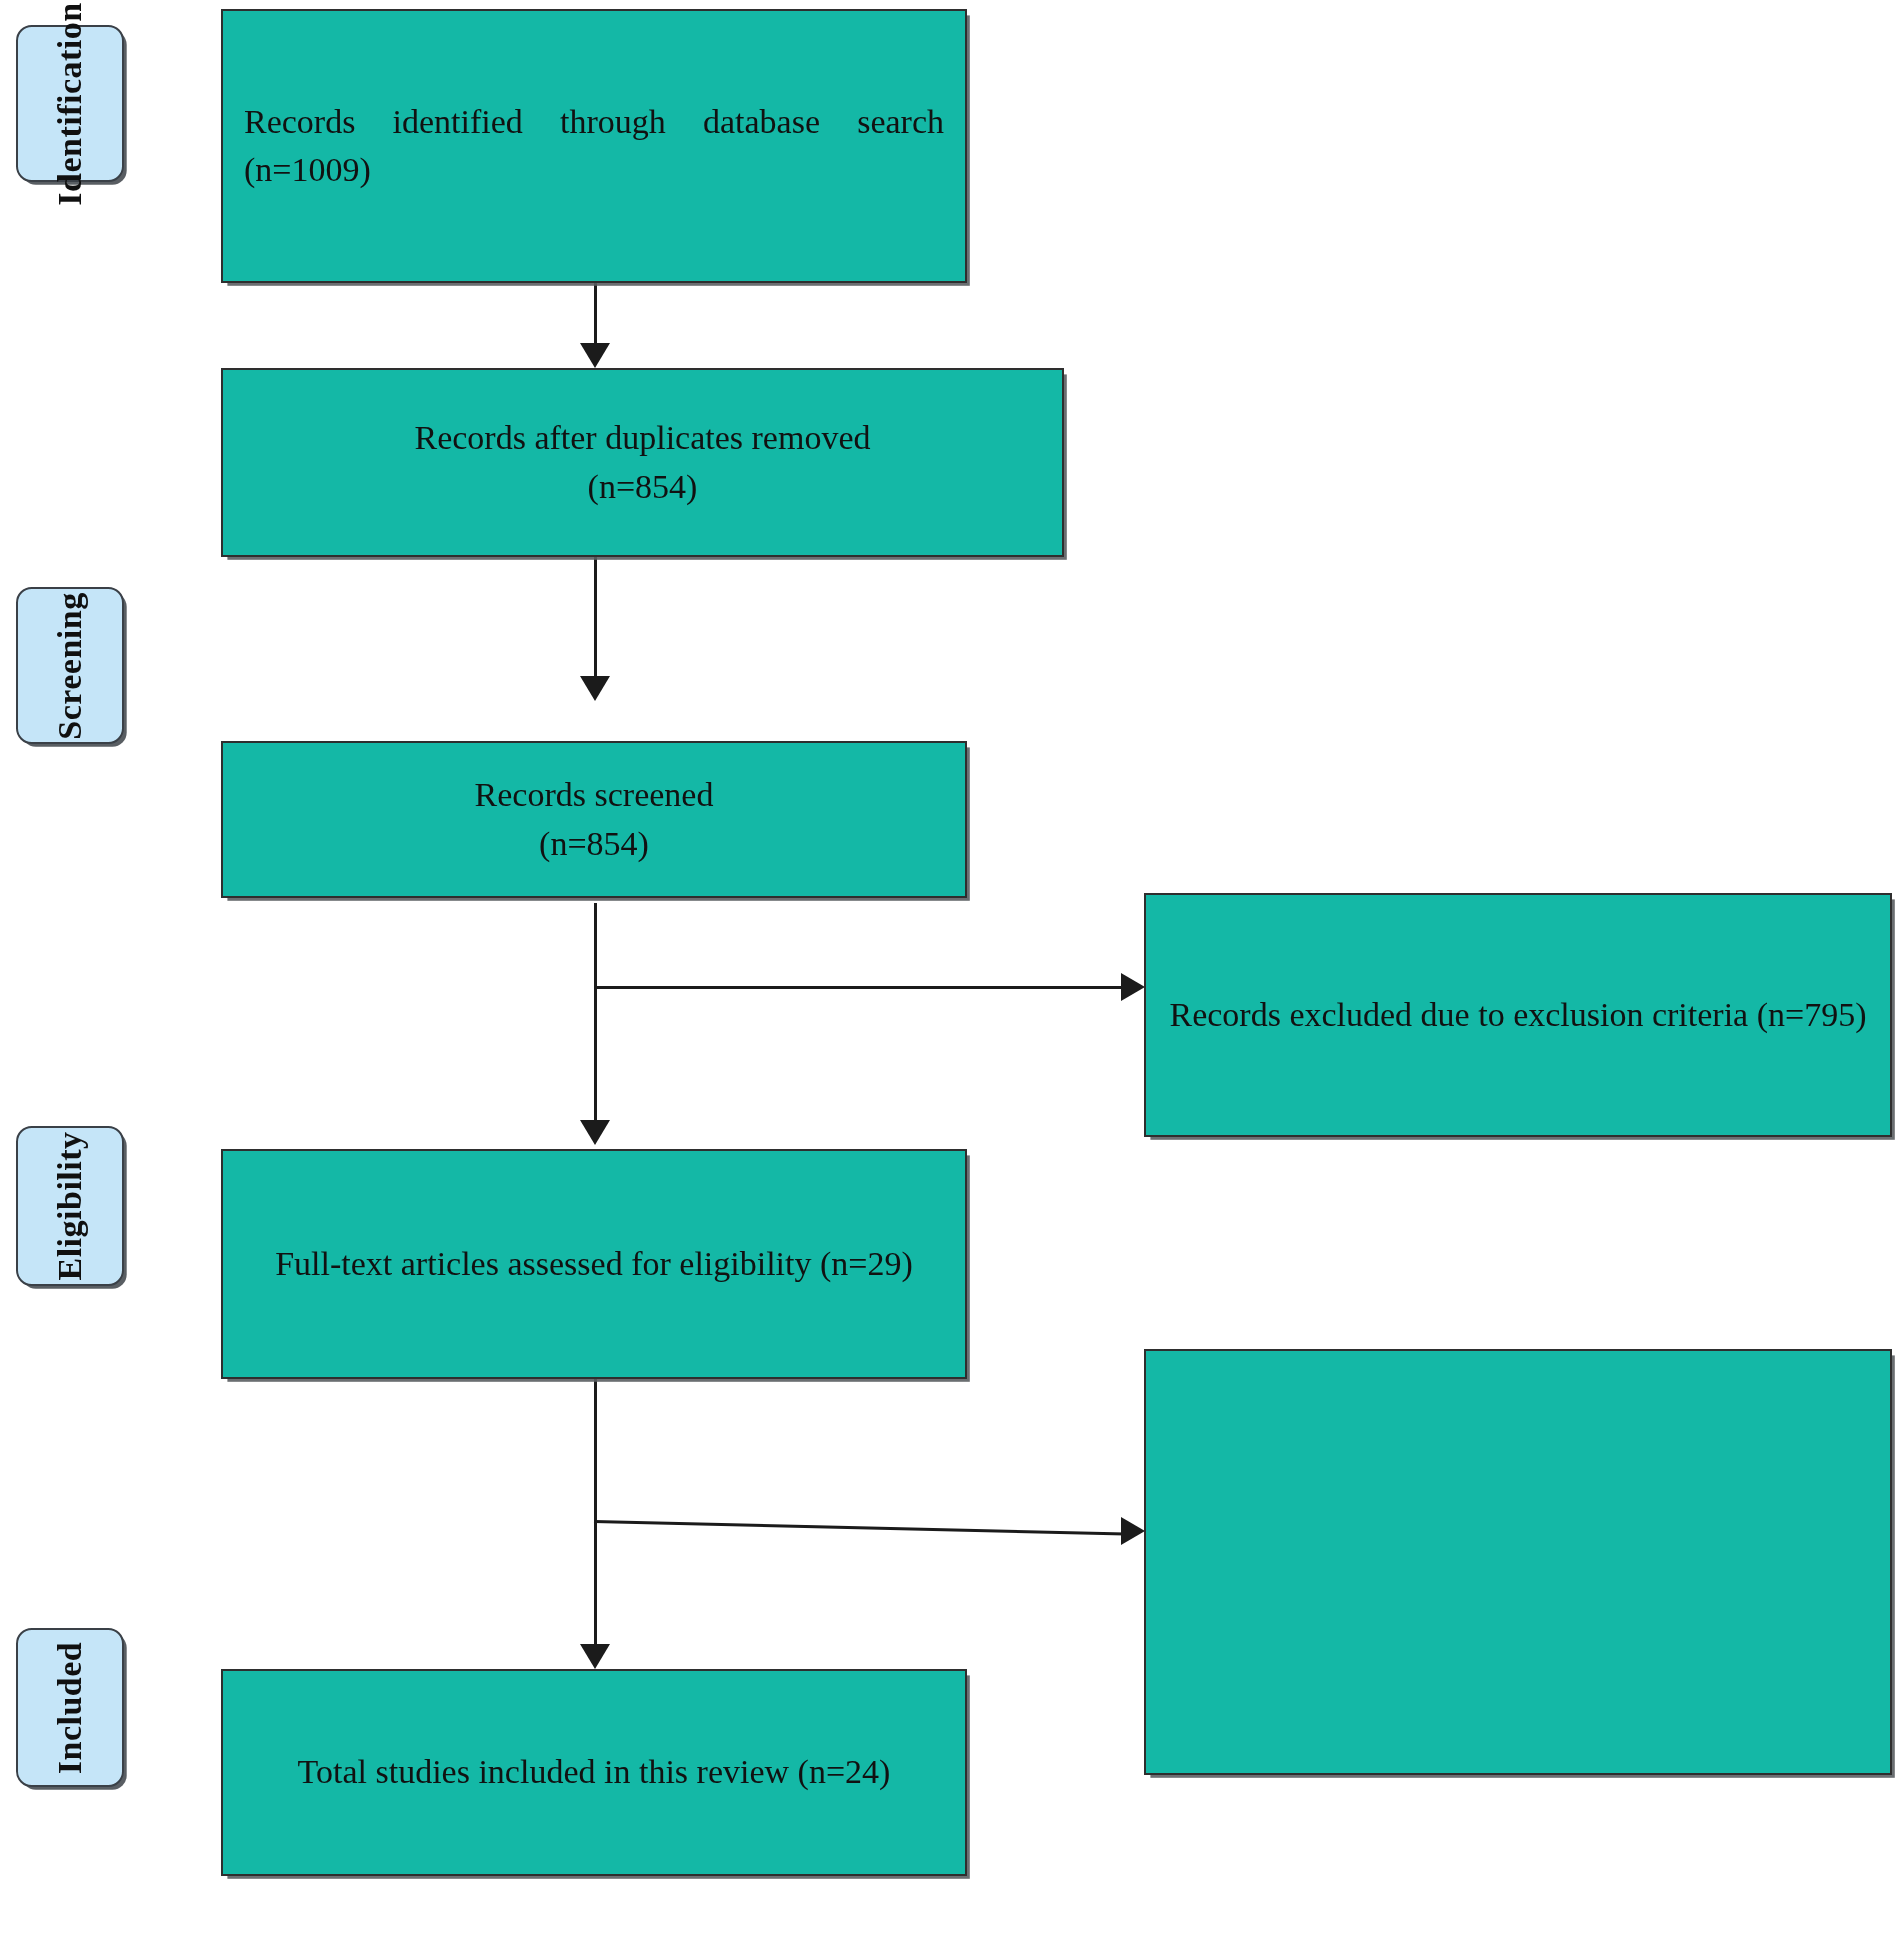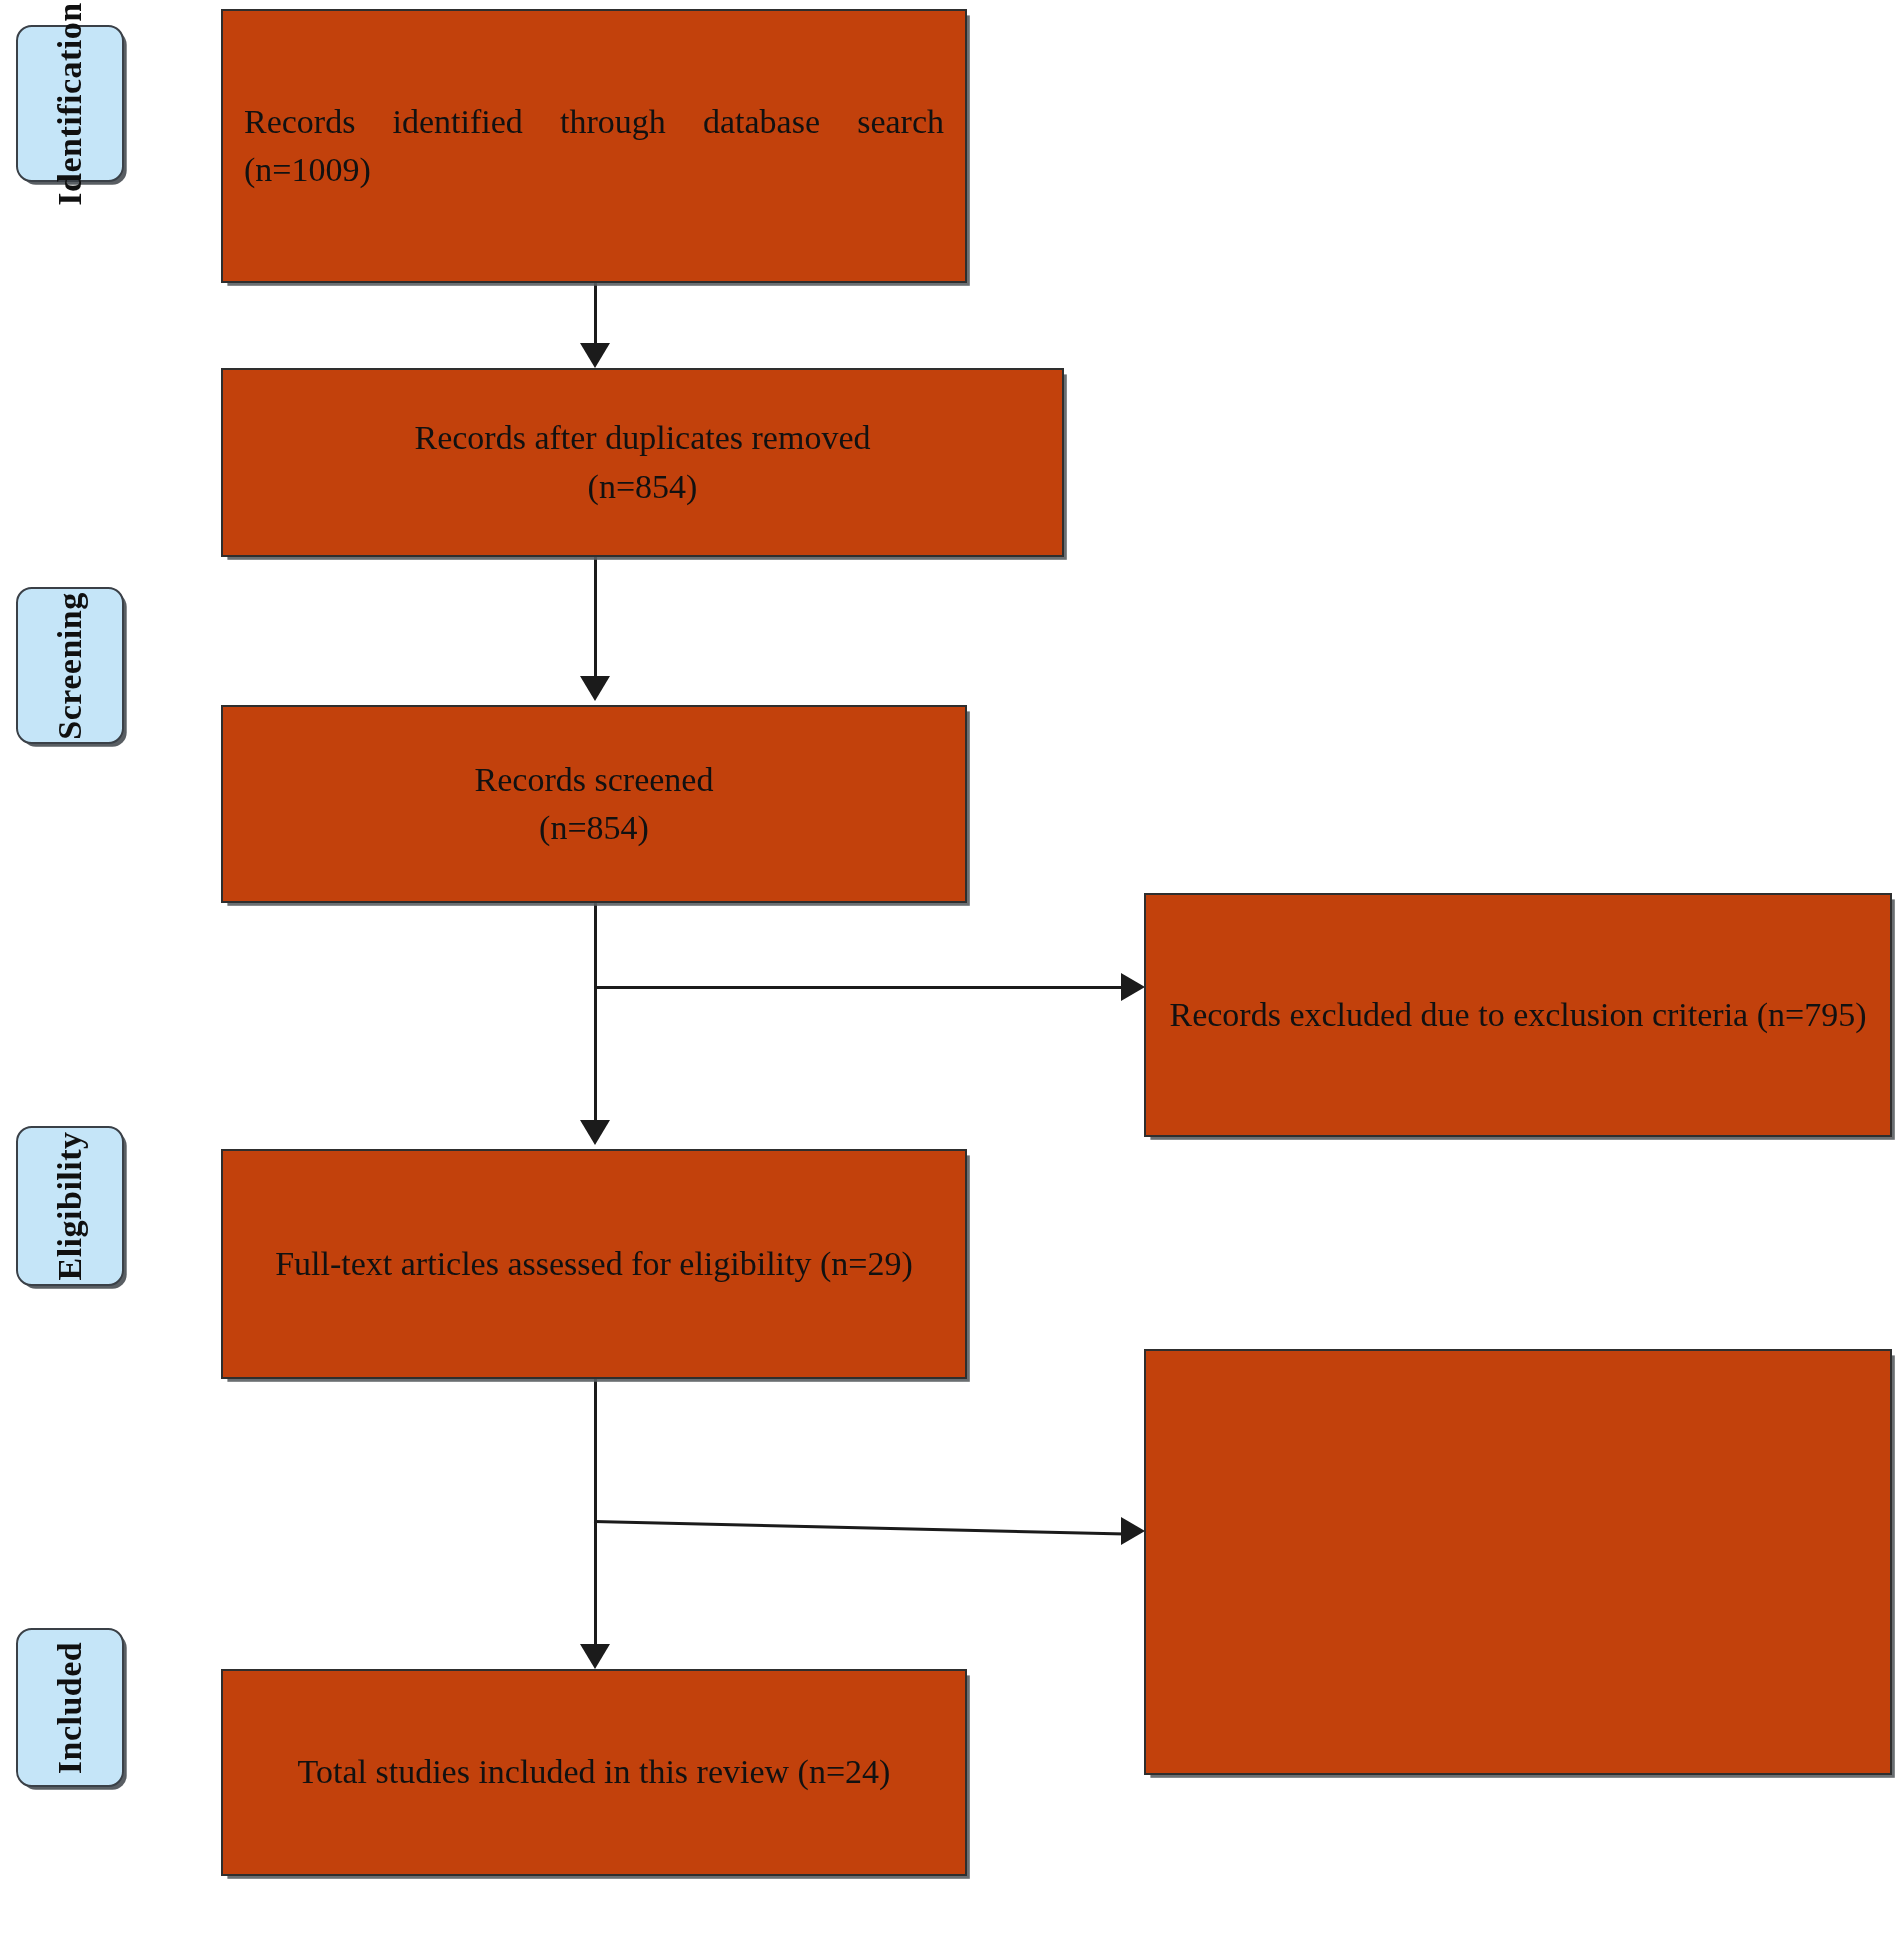--- a/index.html
+++ b/index.html
@@ -24,21 +24,21 @@
     font-weight:bold;
     font-size:34px;
     letter-spacing:0.5px;
     line-height:1;
     color:#101010;
   }
 
   
   .fbox{
     position:absolute;
-    background:#c2410c;
+    background:#14b8a6;
     border:2.3px solid #2e2e2e;
     box-sizing:border-box;
     display:flex;align-items:center;
     box-shadow:4.6px 4.6px 0 -1.8px rgba(90,94,98,0.9);
   }
   .fbox .txt{
     width:100%;
     padding:0 21px;
     font-size:34px;
     line-height:1.42;
@@ -125,21 +125,21 @@
     <div class="txt t-justify lastline">Records identified through database search (n=1009)</div>
   </div>
 
   <div class="fbox" style="left:221px;top:368px;width:843px;height:189px;">
     <div class="txt t-center">
       <div>Records after duplicates removed</div>
       <div>(n=854)</div>
     </div>
   </div>
 
-  <div class="fbox" style="left:221px;top:705px;width:746px;height:198px;">
+  <div class="fbox" style="left:221px;top:741px;width:746px;height:157px;">
     <div class="txt t-center">
       <div>Records screened</div>
       <div>(n=854)</div>
     </div>
   </div>
 
   <div class="fbox" style="left:221px;top:1149px;width:746px;height:230px;">
     <div class="txt t-center">Full-text articles assessed for eligibility (n=29)</div>
   </div>
 

